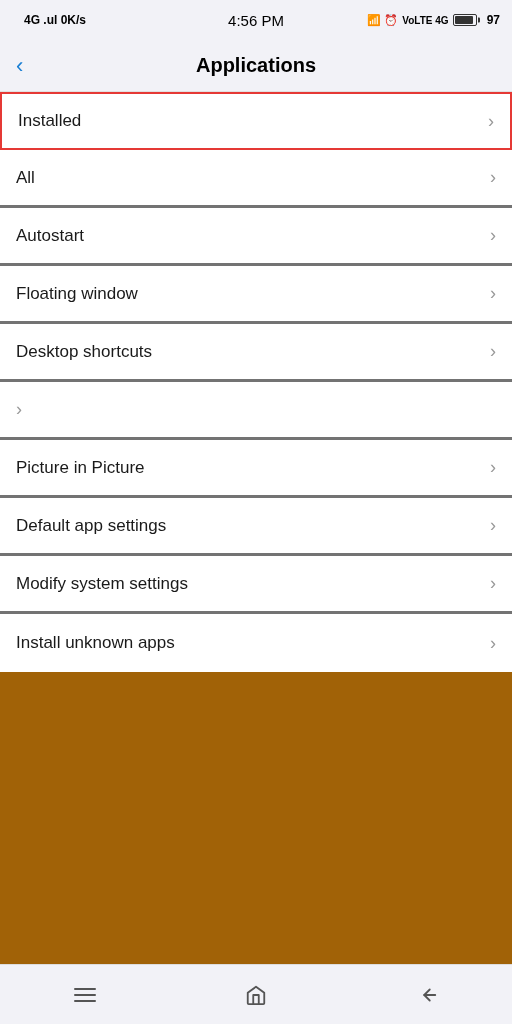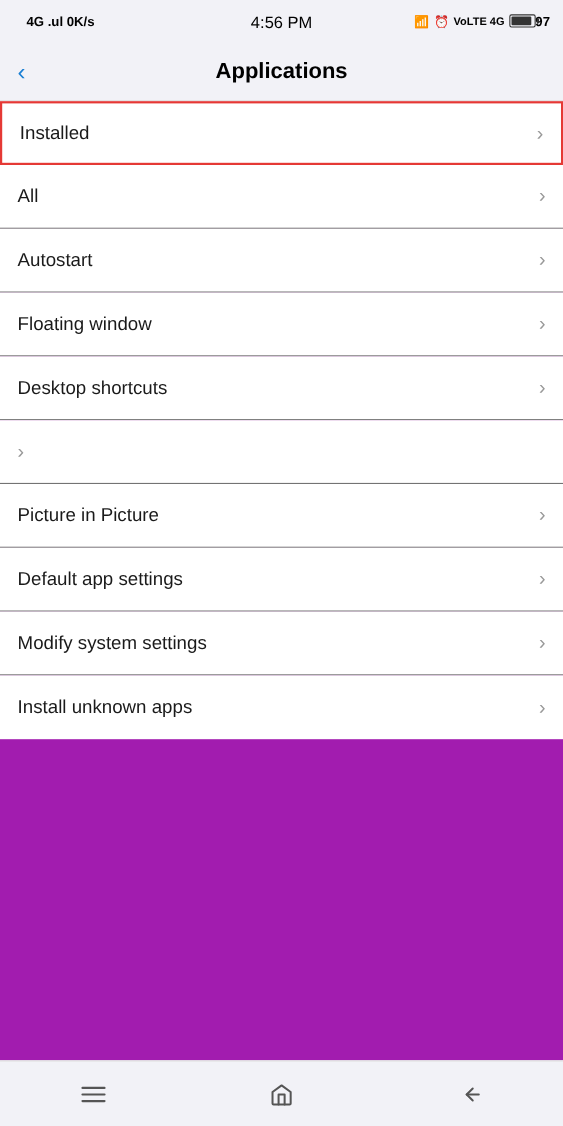--- a/index.html
+++ b/index.html
@@ -45,21 +45,22 @@
 
     .status-right {
       display: flex;
       align-items: center;
       gap: 4px;
       font-size: 11px;
     }
 
     .battery {
       display: flex;
-      gap: 0;
+      align-items: center;
+      gap: 10px;
       font-size: 12px;
       font-weight: 600;
     }
 
     .battery-icon {
       width: 24px;
       height: 12px;
       border: 1.5px solid #333;
       border-radius: 2px;
       position: relative;
@@ -114,31 +115,31 @@
       left: 50%;
       transform: translateX(-50%);
       font-size: 20px;
       font-weight: 700;
       color: #000;
     }
 
     
     .menu-list {
       flex: 1;
-      background: #a21caf;
+      background: #a16207;
     }
 
     .menu-item {
       background: #fff;
       display: flex;
       align-items: center;
       justify-content: space-between;
       padding: 0 16px;
       height: 58px;
-      border-bottom: 1px solid #737373;
+      border-bottom: 3px solid #737373;
       cursor: pointer;
       position: relative;
     }
 
     .menu-item:first-child {
       border: 2.5px solid #e53935;
       background: #fff;
       margin: 8px 0 0 0;
     }
 

